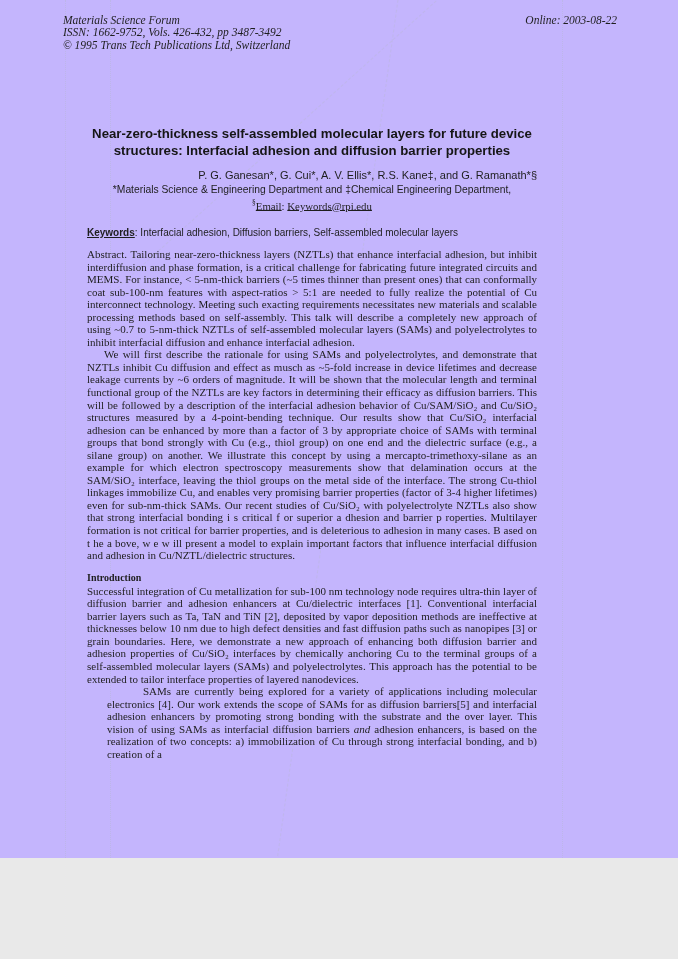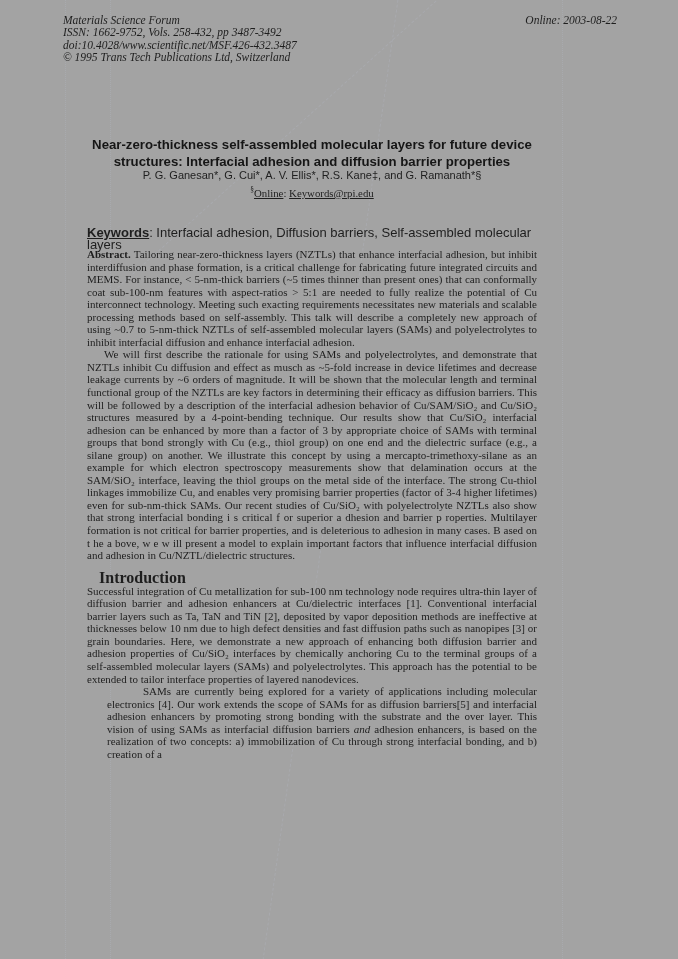--- a/index.html
+++ b/index.html
@@ -1,104 +1,104 @@
 <!DOCTYPE html>
 <html><head>
 <meta charset="utf-8">
 <style>
   html,body{margin:0;padding:0;background:#e9e9e9;}
   .page{
     position:relative;
-    width:678px;height:959px;
-    background:#a3a3a3;
+    width:678px;height:858px;
+    background:#c4b5fd;
     overflow:hidden;
     color:#1e1e1e;
     font-family:"Liberation Serif", serif;
   }
   
   .wm{position:absolute;pointer-events:none;}
   .wm-v{top:0;bottom:0;width:0;border-left:1px dotted rgba(178,183,195,.35);}
   .wm-d{width:0;height:980px;border-left:1px dashed rgba(182,187,198,.30);}
 
   .header{
     position:absolute;left:63px;top:14px;width:554px;
     display:flex;justify-content:space-between;align-items:flex-start;
     font-family:"Liberation Serif", serif;
     font-style:italic;font-size:11.5px;line-height:12.3px;
   }
   .title{
-    position:absolute;left:87px;top:137px;width:450px;margin:0;
+    position:absolute;left:87px;top:126px;width:450px;margin:0;
     text-align:center;
     font-family:"Liberation Sans", sans-serif;
     font-weight:bold;font-size:13.2px;line-height:16.5px;
     color:#161616;
   }
   .byline{
     position:absolute;left:87px;top:169px;width:450px;
     text-align:center;
     font-family:"Liberation Sans", sans-serif;
   }
-  .authors{font-size:11px;line-height:13px;margin-bottom:2px;}
+  .authors{font-size:11px;line-height:13px;margin-bottom:2px;text-align:right;}
   .affil{font-size:10.3px;line-height:11.6px;}
   .email-line{
     font-family:"Liberation Serif", serif;
     font-size:10.8px;line-height:12.5px;margin-top:1px;
   }
   .sup{vertical-align:super;font-size:7.5px;}
   .u{text-decoration:underline;}
-  .b{font-weight:bold;}
+  .b{font-weight:normal;}
   .email-link{color:#1e1e1e;text-decoration:underline;cursor:pointer;}
 
   .keywords{
     position:absolute;left:87px;top:227px;width:450px;
     font-family:"Liberation Sans", sans-serif;
-    font-size:13px;line-height:12px;
+    font-size:10px;line-height:12px;
   }
   .kw-label{font-weight:bold;text-decoration:underline;}
 
   .body-text{
     position:absolute;left:87px;top:248px;width:450px;
     font-size:11px;line-height:12.55px;
     text-align:justify;
   }
   .para{margin:0;}
   .indent1{text-indent:17px;}
   .indent2{text-indent:36px;margin-left:20px;}
   .section-heading{
-    margin:9px 0 1px 12px;
-    font-size:16px;font-weight:bold;line-height:13px;
+    margin:9px 0 1px 0;
+    font-size:10px;font-weight:bold;line-height:13px;
     text-align:left;
   }
 </style>
 </head>
 <body>
 
 <div class="page">
 
   <div class="wm wm-v" style="left:65px;"></div>
   <div class="wm wm-v" style="left:110px;"></div>
   <div class="wm wm-v" style="left:562px;"></div>
   <div class="wm wm-d" style="left:330px;top:-10px;transform:rotate(8deg);"></div>
   <div class="wm wm-d" style="left:470px;top:-520px;transform:rotate(48deg);"></div>
 
   <div class="header">
     <div>
       <div>Materials Science Forum</div>
-      <div>ISSN: 1662-9752, Vols. 258-432, pp 3487-3492</div>
-      <div>doi:10.4028/www.scientific.net/MSF.426-432.3487</div>
+      <div>ISSN: 1662-9752, Vols. 426-432, pp 3487-3492</div>
       <div>© 1995 Trans Tech Publications Ltd, Switzerland</div>
     </div>
     <div>Online: 2003-08-22</div>
   </div>
 
   <h1 class="title">Near-zero-thickness self-assembled molecular layers for future device structures: Interfacial adhesion and diffusion barrier properties</h1>
 
   <div class="byline">
     <div class="authors">P. G. Ganesan*, G. Cui*, A. V. Ellis*, R.S. Kane‡, and G. Ramanath*§</div>
-    <div class="email-line"><span class="sup">§</span><span class="u">Online</span><span>: </span><a class="email-link">Keywords@rpi.edu</a></div>
+    <div class="affil">*Materials Science &amp; Engineering Department and ‡Chemical Engineering Department,</div>
+    <div class="email-line"><span class="sup">§</span><span class="u">Email</span><span>: </span><a class="email-link">Keywords@rpi.edu</a></div>
   </div>
 
   <div class="keywords"><span class="kw-label">Keywords</span><span>: Interfacial adhesion, Diffusion barriers, Self-assembled molecular layers</span></div>
 
   <div class="body-text">
     <p class="para"><span class="b">Abstract.</span><span> Tailoring near-zero-thickness layers (NZTLs) that enhance interfacial adhesion, but inhibit interdiffusion and phase formation, is a critical challenge for fabricating future integrated circuits and MEMS.  For instance, &lt; 5-nm-thick barriers (~5 times thinner than present ones) that can conformally coat sub-100-nm features with aspect-ratios &gt; 5:1 are needed to fully realize the potential of Cu interconnect technology.  Meeting such exacting requirements necessitates new materials and scalable processing methods based on self-assembly.  This talk will describe a completely new approach of using ~0.7 to 5-nm-thick NZTLs of self-assembled molecular layers (SAMs) and polyelectrolytes to inhibit interfacial diffusion and enhance interfacial adhesion.</span></p>
     <p class="para indent1">We will first describe the rationale for using SAMs and polyelectrolytes, and demonstrate that NZTLs inhibit Cu diffusion and effect as musch as ~5-fold increase in device lifetimes and decrease leakage currents by ~6 orders of magnitude.  It will be shown that the molecular length and terminal functional group of the NZTLs are key factors in determining their efficacy as diffusion barriers. This will be followed by a description of the interfacial adhesion behavior of Cu/SAM/SiO₂ and Cu/SiO₂ structures measured by a 4-point-bending technique.  Our results show that Cu/SiO₂ interfacial adhesion can be enhanced by more than a factor of 3 by appropriate choice of SAMs with terminal groups that bond strongly with Cu (e.g., thiol group) on one end and the dielectric surface (e.g., a silane group) on another.  We illustrate this concept by using a mercapto-trimethoxy-silane as an example for which electron spectroscopy measurements show that delamination occurs at the SAM/SiO₂ interface, leaving the thiol groups on the metal side of the interface.  The strong Cu-thiol linkages immobilize Cu, and enables very promising barrier properties (factor of 3-4 higher lifetimes) even for sub-nm-thick SAMs.  Our recent studies of Cu/SiO₂ with polyelectrolyte NZTLs also show that strong interfacial bonding i s critical f or superior a dhesion and barrier p roperties. Multilayer formation is not critical for barrier properties, and is deleterious to adhesion in many cases.  B ased on t he a bove, w e w ill present a model to explain important factors that influence interfacial diffusion and adhesion in Cu/NZTL/dielectric structures.</p>
 
     <h2 class="section-heading">Introduction</h2>
     <p class="para">Successful integration of Cu metallization for sub-100 nm technology node requires ultra-thin layer of diffusion barrier and adhesion enhancers at Cu/dielectric interfaces [1].   Conventional interfacial barrier layers such as Ta, TaN and TiN [2], deposited by vapor deposition methods are ineffective at thicknesses below 10 nm due to high defect densities and fast diffusion paths such as nanopipes [3] or grain boundaries.   Here, we demonstrate a new approach of enhancing both diffusion barrier and adhesion properties of Cu/SiO₂ interfaces by chemically anchoring Cu to the terminal groups of a self-assembled molecular layers (SAMs) and polyelectrolytes.  This approach has the potential to be extended to tailor interface properties of layered nanodevices.</p>

